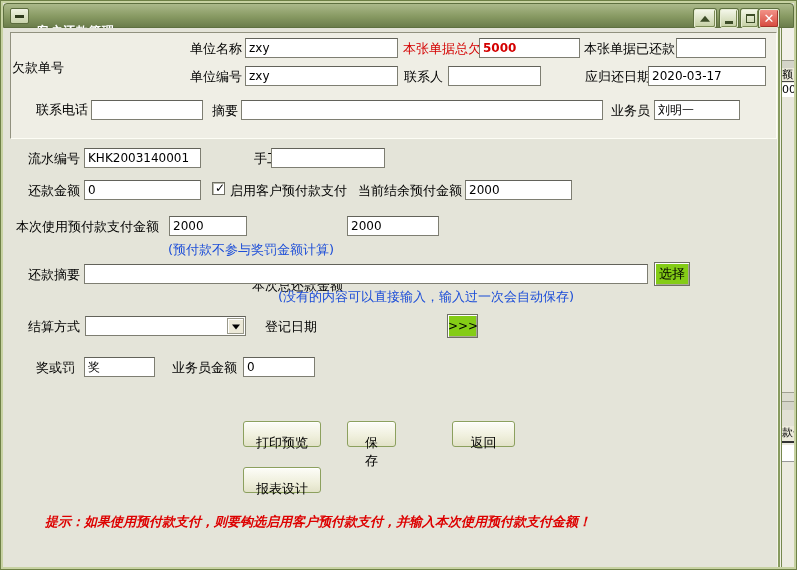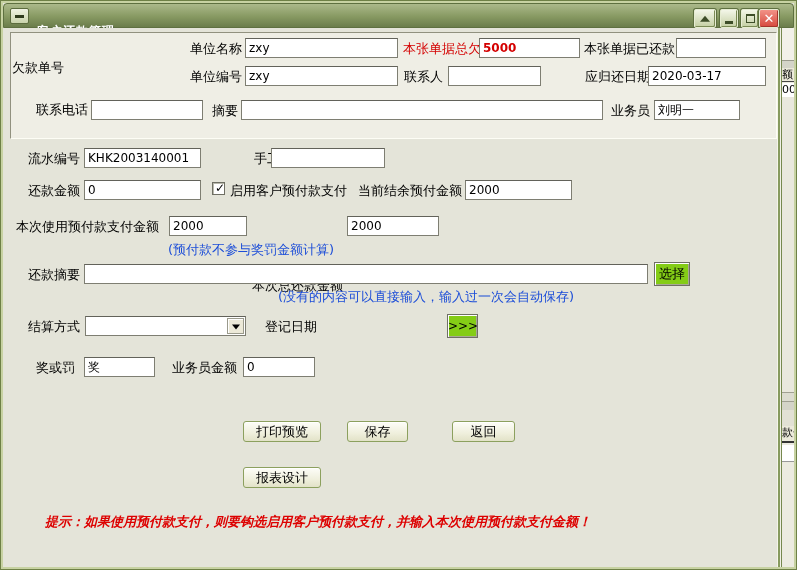--- a/index.html
+++ b/index.html
@@ -47,21 +47,21 @@
     border:1px solid #7E7E72;border-top-color:#62625A;
     font-family:"DejaVu Sans",sans-serif;font-size:12px;padding:2px 3px;outline:none;
   }
   .tb.red{color:#D40000;font-weight:bold;}
   .note{position:absolute;color:#1d4ed8;font-size:13px;white-space:nowrap;}
   .hint{position:absolute;color:#DD0000;font-size:13px;font-weight:bold;white-space:nowrap;font-style:italic;}
   .xpbtn{
     position:absolute;height:21px;border:1px solid #8CA05E;border-radius:3px;
     background:linear-gradient(180deg,#FDFDF8 0%,#EFEFDC 60%,#E2E2C8 100%);
     font-family:"DejaVu Sans",sans-serif;font-size:13px;color:#000;cursor:pointer;
-    box-shadow:inset 0 1px 0 #FFFFFF;padding:0;text-align:center;
+    box-shadow:inset 0 1px 0 #FFFFFF;padding:12px;text-align:center;
   }
   .graybtn{
     position:absolute;background:#84cc16;border:1px solid #6F6F64;
     box-shadow:inset 1px 1px 0 #FFFFFF, inset -1px -1px 0 #A8A896;
     font-family:"DejaVu Sans",sans-serif;font-size:13px;color:#000;cursor:pointer;padding:0;
   }
   .chk{
     position:absolute;width:13px;height:13px;background:#fff;
     border:1px solid #6F6F64;box-shadow:inset 1px 1px 0 #B9B9AC;
   }
@@ -161,21 +161,21 @@
   </div>
   <span class="lbl" style="left:265px;top:320px;">登记日期</span>
   <button class="graybtn" style="left:447px;top:314px;width:31px;height:24px;font-size:12px;">&gt;&gt;&gt;</button>
 
   <span class="lbl" style="left:36px;top:361px;">奖或罚</span>
   <input class="tb" style="left: 84px; top: 357px; width: 71px;" value="奖">
   <span class="lbl" style="left:172px;top:361px;">业务员金额</span>
   <input class="tb" style="left: 243px; top: 357px; width: 72px;" value="0">
 
   <button class="xpbtn" style="left:243px;top:421px;width:78px;">打印预览</button>
-  <button class="xpbtn" style="left:347px;top:421px;width:61px;">保存</button>
+  <button class="xpbtn" style="left:347px;top:421px;width:49px;">保存</button>
   <button class="xpbtn" style="left:452px;top:421px;width:63px;">返回</button>
   <button class="xpbtn" style="left:243px;top:467px;width:78px;">报表设计</button>
 
   <span class="hint" style="left:45px;top:513px;">提示：如果使用预付款支付，则要钩选启用客户预付款支付，并输入本次使用预付款支付金额！</span>
 
   <div class="vsep"></div>
   <div class="strip">
     <div class="seg" style="top:0;height:32px;background:#F2F1E9;"></div>
     <div class="seg" style="top:32px;height:8px;background:#D4D4C8;border-top:1px solid #9a9a8c;"></div>
     <div class="seg" style="top:40px;height:14px;background:#ECEADB;border-bottom:1px solid #444;">额</div>

